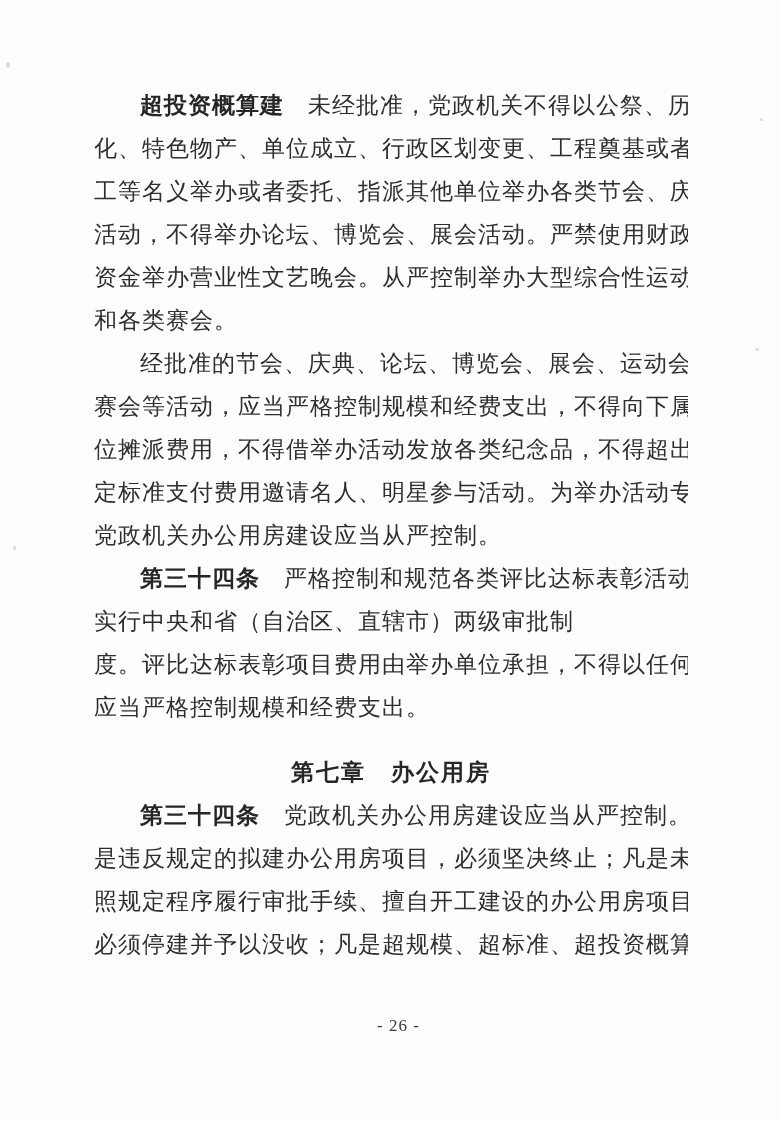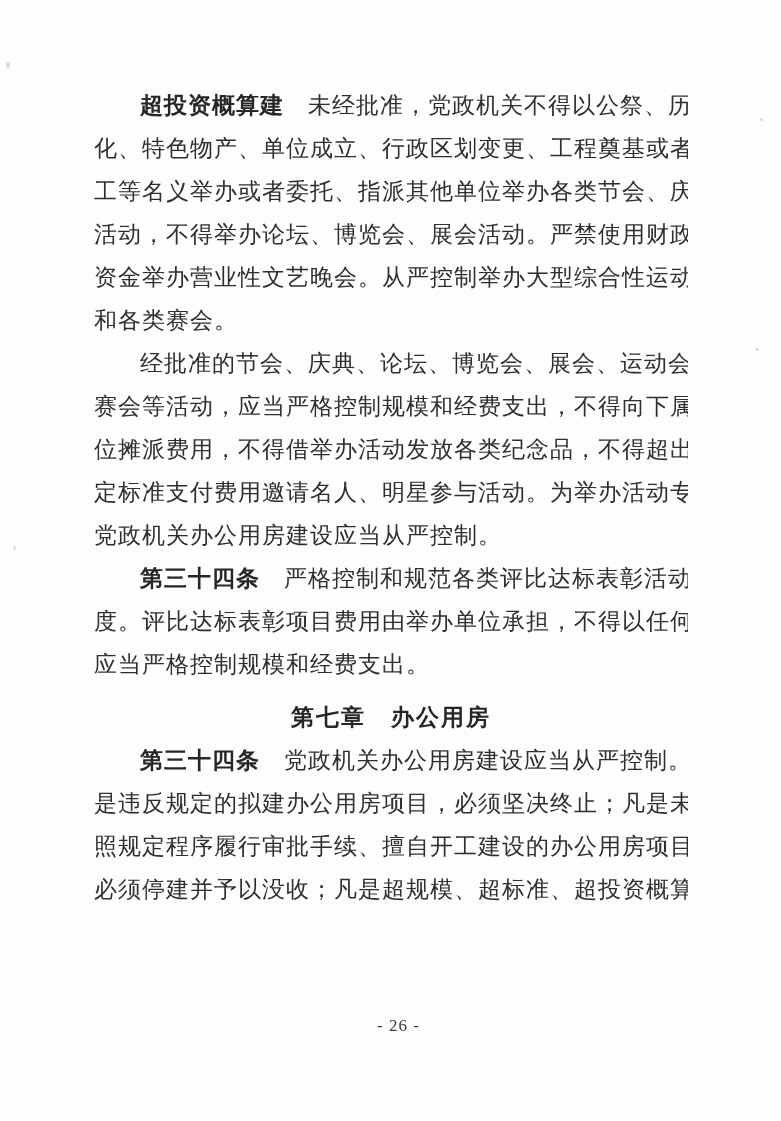--- a/index.html
+++ b/index.html
@@ -46,21 +46,21 @@
     text-indent: 46px;
   }
   .art {
     font-weight: bold;
     font-family: "Liberation Sans", "DejaVu Sans", sans-serif;
     color: #262626;
   }
   .chapter-heading {
     height: 43px;
     line-height: 43px;
-    margin-top: 10px;
+    margin-top: 22px;
     margin-bottom: 0;
     text-align: center;
     text-align-last: center;
     font-weight: bold;
     font-family: "Liberation Sans", "DejaVu Sans", sans-serif;
     letter-spacing: 2px;
     color: #262626;
   }
   .footer {
     position: absolute;
@@ -102,20 +102,21 @@
     <div class="para">
       <div class="line indent"><span>经批准的节会、庆典、论坛、博览会、展会、运动会、</span></div>
       <div class="line"><span>赛会等活动，应当严格控制规模和经费支出，不得向下属单</span></div>
       <div class="line"><span>位摊派费用，不得借举办活动发放各类纪念品，不得超出规</span></div>
       <div class="line"><span>定标准支付费用邀请名人、明星参与活动。为举办活动专门</span></div>
       <div class="line short"><span>党政机关办公用房建设应当从严控制。</span></div>
     </div>
 
     <div class="para">
       <div class="line indent"><span class="art">第三十四条</span><span>　严格控制和规范各类评比达标表彰活动，</span></div>
+      <div class="line short"><span>实行中央和省（自治区、直辖市）两级审批制</span></div>
       <div class="line"><span>度。评比达标表彰项目费用由举办单位承担，不得以任何方</span></div>
       <div class="line short"><span>应当严格控制规模和经费支出。</span></div>
     </div>
 
     <div class="chapter-heading">第七章　办公用房</div>
 
     <div class="para">
       <div class="line indent"><span class="art">第三十四条</span><span>　党政机关办公用房建设应当从严控制。凡</span></div>
       <div class="line"><span>是违反规定的拟建办公用房项目，必须坚决终止；凡是未按</span></div>
       <div class="line"><span>照规定程序履行审批手续、擅自开工建设的办公用房项目，</span></div>

